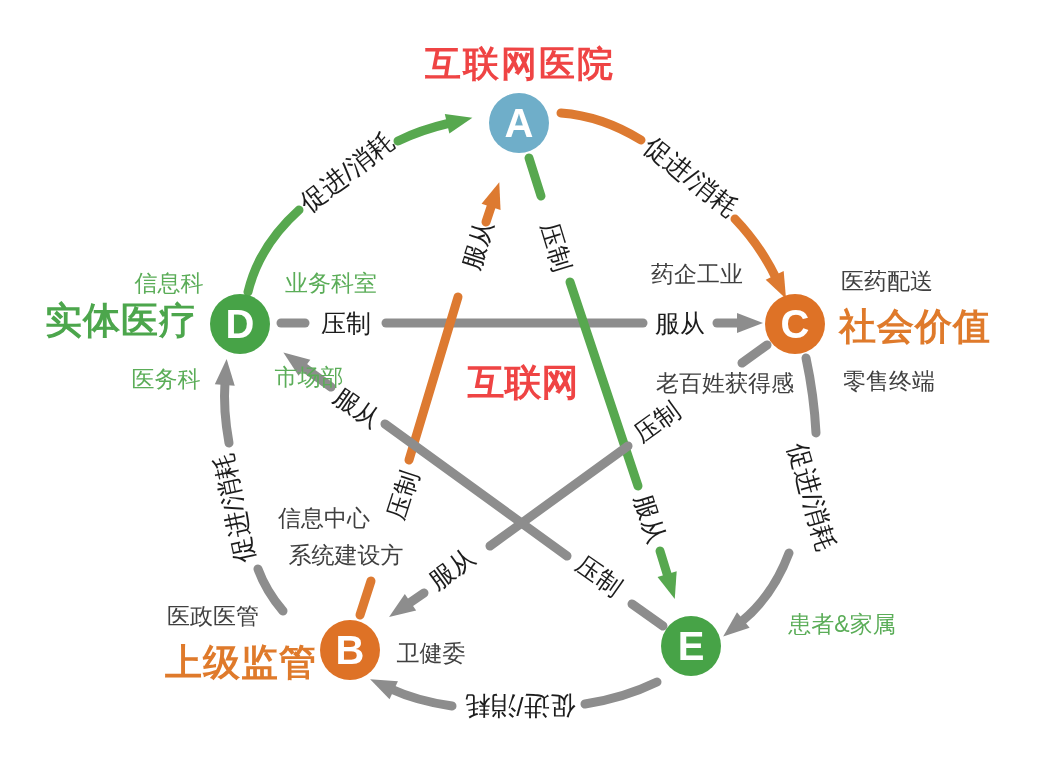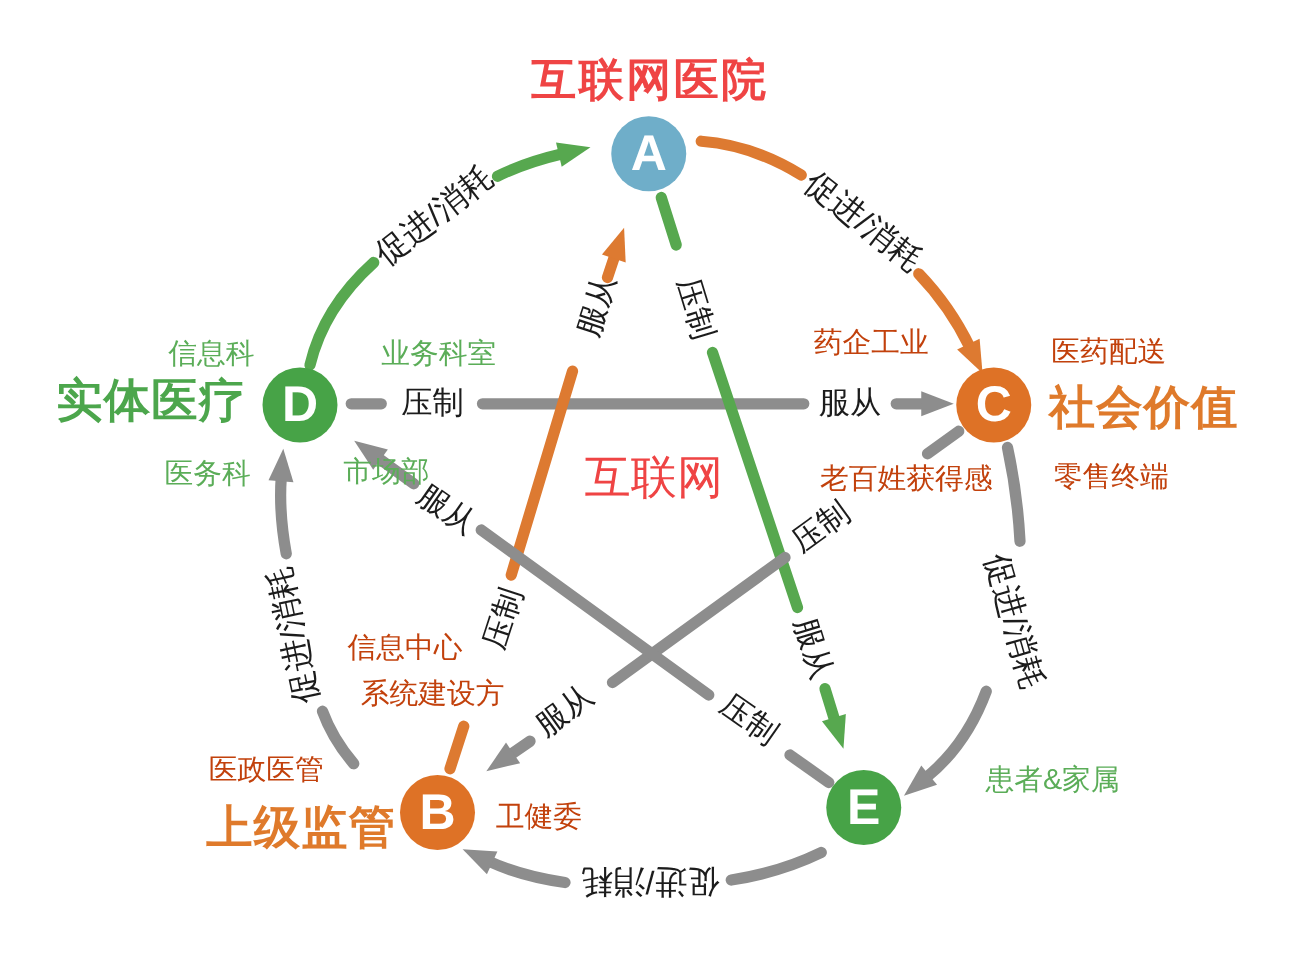--- a/index.html
+++ b/index.html
@@ -10,35 +10,35 @@
   #wires{position:absolute;left:0;top:0;}
   .stroke{fill:none;stroke-width:9;stroke-linecap:round;}
   .sg{stroke:#57a84f;}
   .so{stroke:#dd7a31;}
   .sr{stroke:#8d8d8d;}
   .lbl{position:absolute;white-space:nowrap;line-height:1;}
   .rel{color:#1c1c1c;font-size:25px;font-weight:500;}
   .ring-lbl{font-size:26px;}
   .sat{font-size:23px;}
   .sat-green{color:#5bad58;}
-  .sat-orange{color:#c2410c;}
+  .sat-orange{color:#404040;}
   .node-title{font-size:37px;font-weight:bold;letter-spacing:1px;}
   .t-green{color:#4ca64c;}
   .t-orange{color:#df7a2b;}
   .t-teal{color:#ef4444;}
   .node{
     position:absolute;width:60px;height:60px;border-radius:50%;
     display:flex;align-items:center;justify-content:center;
     color:#ffffff;font-size:40px;font-weight:bold;
     transform:translate(-50%,-50%);
   }
   .n-teal{background:#6faec9;}
   .n-green{background:#47a347;}
   .n-orange{background:#de7226;}
-  .center-l1{font-size:37px;font-weight:normal;}
+  .center-l1{font-size:37px;font-weight:bold;}
   .center-l2{font-size:45px;font-weight:bold;}
   .top-title{font-size:36px;font-weight:bold;letter-spacing:2px;}
 </style>
 </head>
 <body>
 
 <div id="canvas">
 
   <svg id="wires" width="1039" height="764" viewBox="0 0 1039 764">
     <defs>
@@ -118,21 +118,21 @@
   <div class="lbl sat sat-orange" style="left:889px;top:381px;transform:translate(-50%,-50%);">零售终端</div>
 
   <div class="lbl sat sat-green" style="left:842px;top:624px;transform:translate(-50%,-50%);">患者&amp;家属</div>
 
   <div class="lbl sat sat-orange" style="left:324px;top:518px;transform:translate(-50%,-50%);">信息中心</div>
   <div class="lbl sat sat-orange" style="left:346px;top:555px;transform:translate(-50%,-50%);">系统建设方</div>
   <div class="lbl sat sat-orange" style="left:213px;top:616px;transform:translate(-50%,-50%);">医政医管</div>
   <div class="lbl sat sat-orange" style="left:431px;top:653px;transform:translate(-50%,-50%);">卫健委</div>
 
   <div class="lbl sat sat-green" style="left:169px;top:283px;transform:translate(-50%,-50%);">信息科</div>
-  <div class="lbl sat sat-green" style="left:351px;top:283px;transform:translate(-50%,-50%);">业务科室</div>
+  <div class="lbl sat sat-green" style="left:331px;top:283px;transform:translate(-50%,-50%);">业务科室</div>
   <div class="lbl sat sat-green" style="left:166px;top:379px;transform:translate(-50%,-50%);">医务科</div>
   <div class="lbl sat sat-green" style="left:309px;top:377px;transform:translate(-50%,-50%);">市场部</div>
 
   <div class="lbl rel ring-lbl" style="left:347px;top:172px;transform:translate(-50%,-50%) rotate(-38deg);">促进/消耗</div>
   <div class="lbl rel ring-lbl" style="left:691px;top:177px;transform:translate(-50%,-50%) rotate(38deg);">促进/消耗</div>
   <div class="lbl rel ring-lbl" style="left:812px;top:497px;transform:translate(-50%,-50%) rotate(74deg);">促进/消耗</div>
   <div class="lbl rel ring-lbl" style="left:520px;top:706px;transform:translate(-50%,-50%) rotate(180deg);">促进/消耗</div>
   <div class="lbl rel ring-lbl" style="left:234px;top:508px;transform:translate(-50%,-50%) rotate(-102deg);">促进/消耗</div>
 
   <div class="lbl rel" style="left:346px;top:323px;transform:translate(-50%,-50%);">压制</div>

